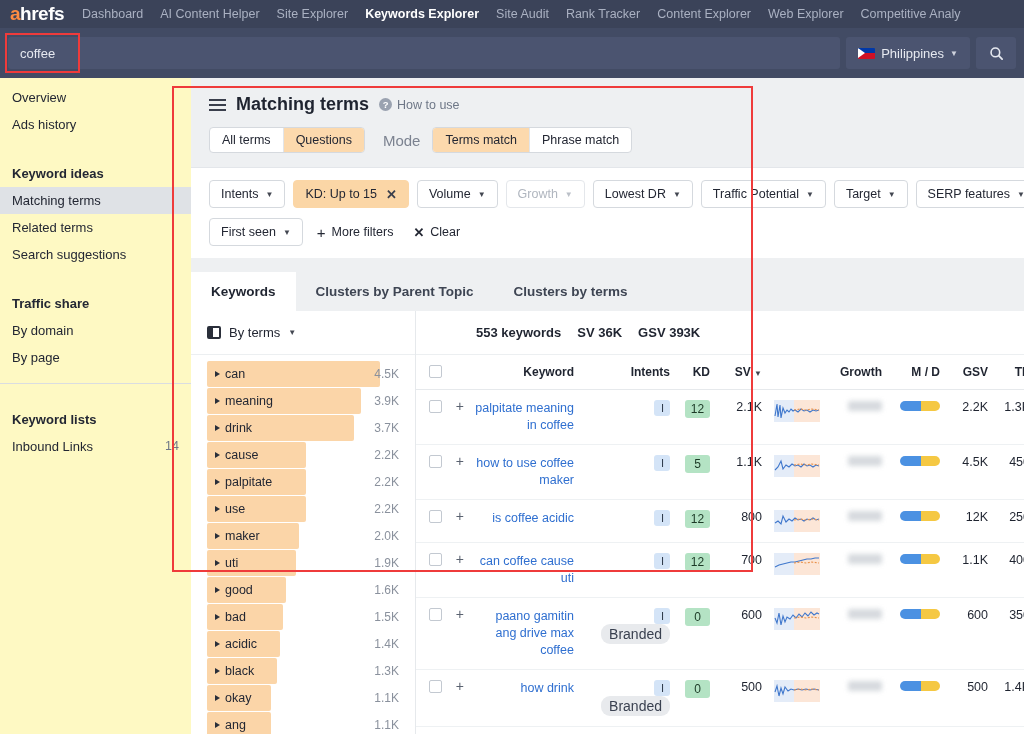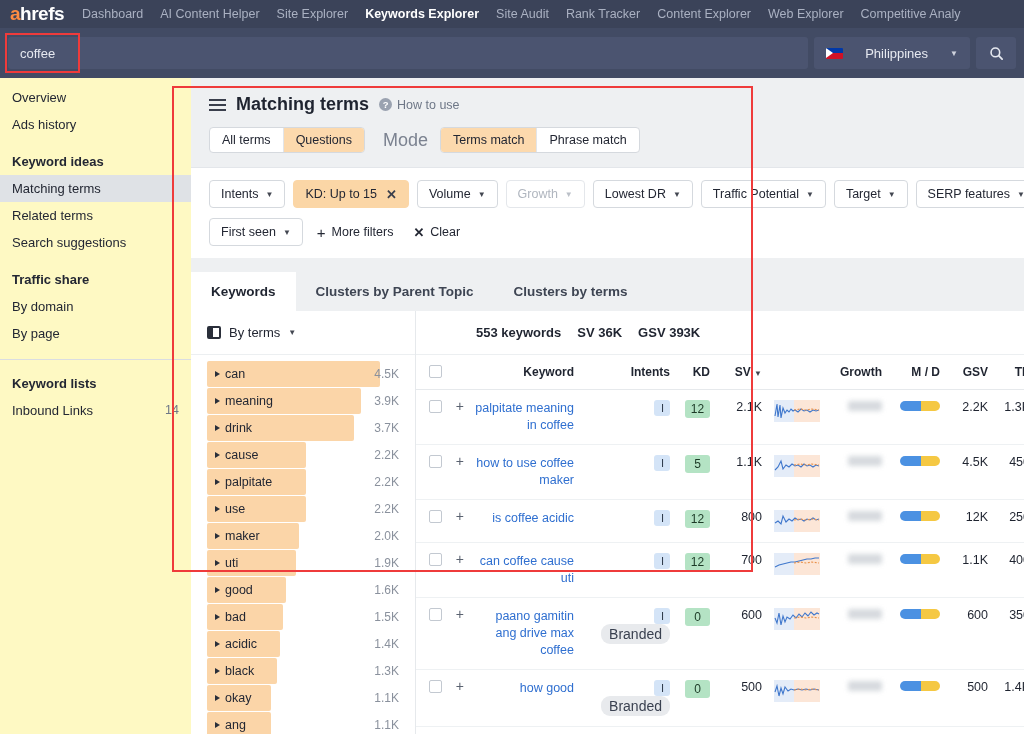--- a/index.html
+++ b/index.html
@@ -35,21 +35,21 @@
   }
   .searchbox {
     flex: 1; height: 32px; background: #4b5470;
     border-radius: 3px; display: flex; align-items: center;
     padding: 0 12px; color: #e6e9f0; font-size: 13px;
     cursor: text;
   }
   .country {
     margin-left: 6px; height: 32px; background: #4b5470;
     border-radius: 3px; display: flex; align-items: center;
-    gap: 22px; padding: 0 12px; color: #e6e9f0; font-size: 13px;
+    gap: 6px; padding: 0 12px; color: #e6e9f0; font-size: 13px;
     cursor: pointer;
   }
   .flag {
     width: 17px; height: 11px; border-radius: 1px;
     background: linear-gradient(to bottom, #0038a8 50%, #ce1126 50%);
     position: relative; overflow: hidden; flex: none;
   }
   .flag::before {
     content: ""; position: absolute; left: 0; top: 0;
     width: 0; height: 0;
@@ -67,21 +67,21 @@
   
   .body { display: flex; height: 656px; }
 
   
   .sidebar {
     width: 191px; background: #fef9c3; flex: none;
     padding-top: 6px; font-size: 13px; color: #232733;
   }
   .side-item { padding: 6px 12px; cursor: pointer; }
   .side-item.sel { background: #dfe2e6; }
-  .side-head { padding: 6px 12px; font-weight: bold; margin-top: 10px; }
+  .side-head { padding: 6px 12px; font-weight: bold; margin-top: 22px; }
   .side-divider { height: 1px; background: #dadde1; margin: 12px 0 4px; }
   .side-row { display: flex; justify-content: space-between; padding: 6px 12px; cursor: pointer; }
   .side-count { color: #6e7787; font-size: 12.5px; }
 
   
   .main { flex: 1; background: #eef0f2; position: relative; overflow: hidden; }
 
   .page-head {
     display: flex; align-items: center; gap: 10px;
     padding: 16px 0 0 18px;
@@ -102,21 +102,21 @@
     display: flex; background: #ffffff; border: 1px solid #d5d9de;
     border-radius: 4px; overflow: hidden; height: 26px;
   }
   .seg-btn {
     padding: 0 12px; font-size: 12.5px; color: #232733;
     display: flex; align-items: center; cursor: pointer;
     border-right: 1px solid #e2e5e9;
   }
   .seg-btn:last-child { border-right: none; }
   .seg-btn.on { background: #fcd9ad; }
-  .mode-label { font-size: 18px; color: #7b8290; }
+  .mode-label { font-size: 15px; color: #7b8290; }
 
   
   .filter-card {
     background: #ffffff; margin: 14px 0 0 0; padding: 12px 0 12px 18px;
     border-top: 1px solid #e3e6ea;
   }
   .filter-line { display: flex; align-items: center; gap: 8px; flex-wrap: nowrap; }
   .filter-line + .filter-line { margin-top: 10px; }
   .chip {
     height: 28px; border: 1px solid #d5d9de; border-radius: 4px;
@@ -630,21 +630,21 @@
                     </td>
                     <td class="c"><span class="growth-blur"></span></td>
                     <td class="c"><span class="md-pill"></span></td>
                     <td>600</td>
                     <td>350</td>
                     <td>350</td>
                   </tr>
                   <tr>
                     <td class="c"><span class="cb"></span></td>
                     <td class="c"><span class="plusico">+</span></td>
-                    <td class="l"><span class="kw-link">how good</span></td>
+                    <td class="l"><span class="kw-link">how drink</span></td>
                     <td class="l"><span class="badge-i">I</span><span class="badge-br">Branded</span></td>
                     <td class="c"><span class="kd">0</span></td>
                     <td>500</td>
                     <td class="c">
                       <svg class="spark" viewBox="0 0 46 22" preserveAspectRatio="none">
                         <rect x="0" y="0" width="20" height="22" fill="#dbe6f5" opacity="0.75"></rect>
                         <rect x="20" y="0" width="26" height="22" fill="#fbe0cd" opacity="0.8"></rect>
                         <path d="M1,12 L3,6 L5,16 L7,8 L9,14 L11,7 L14,11 L17,9 L20,10 L24,9 L28,10 L32,9 L36,10 L40,9 L45,10" fill="none" stroke="#3f77cc" stroke-width="1.1"></path>
                         <path d="M20,10 L26,9 L32,10 L38,9 L45,10" fill="none" stroke="#e8914a" stroke-width="1.1" stroke-dasharray="2,1.5"></path>
                       </svg>

